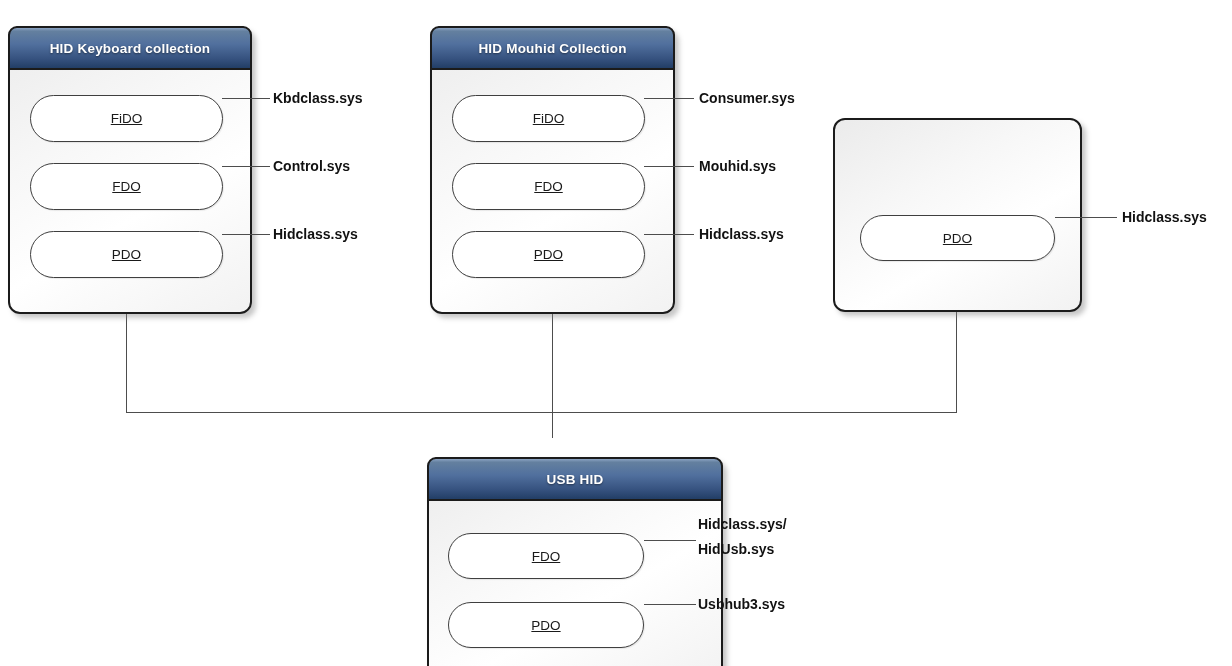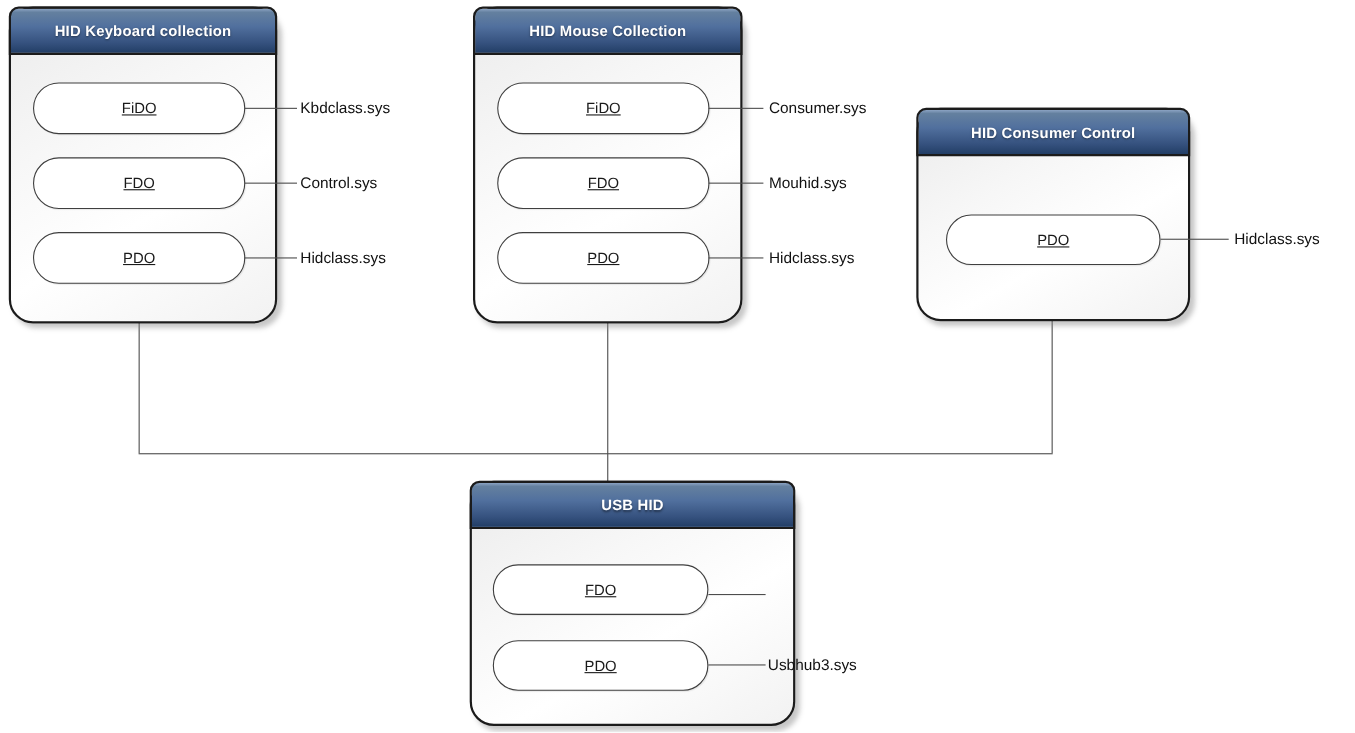--- a/index.html
+++ b/index.html
@@ -7,23 +7,24 @@
   #canvas {
     position: relative;
     width: 1232px;
     height: 666px;
     background: #ffffff;
     overflow: hidden;
   }
   .node {
     position: absolute;
     border: 2px solid #1b1b1b;
-    border-radius: 22px;
+    border-radius: 12px;
     background: linear-gradient(150deg, #ebebeb 0%, #f7f7f7 35%, #ffffff 62%, #f2f2f2 100%);
     box-shadow: 4px 4px 5px rgba(130,130,130,0.45);
+    margin-top: 20px;
   }
   .node-header {
     position: absolute;
     left: -2px; top: -2px; right: -2px;
     height: 44px;
     border: 2px solid #1b1b1b;
     border-radius: 9px 9px 0 0;
     background: linear-gradient(180deg, #8ba3c3 0%, #64809f 8%, #51709e 40%, #35517e 78%, #223e66 100%);
     display: flex;
     align-items: center;
@@ -56,20 +57,21 @@
   .pill-line { z-index: 5; }
   .bus-line { z-index: 0; }
   .node { z-index: 2; }
   .driver-label {
     position: absolute;
     z-index: 6;
     font-size: 14px;
     line-height: 18px;
     color: #111111;
     white-space: nowrap;
+    font-weight: bold;
   }
   .driver-label.two-line { line-height: 25px; }
 </style>
 </head>
 <body>
 
 <div id="canvas">
 
   <div class="node" style="left:8px; top:6px; width:244px; height:288px">
     <div class="node-header">HID Keyboard collection</div>
@@ -78,34 +80,33 @@
     </div>
     <div class="pill" style="left:20px; top:135px; width:193px; height:47px">
       <span>FDO</span>
     </div>
     <div class="pill" style="left:20px; top:203px; width:193px; height:47px">
       <span>PDO</span>
     </div>
   </div>
 
   <div class="node" style="left:430px; top:6px; width:245px; height:288px">
-    <div class="node-header">HID Mouse Collection</div>
+    <div class="node-header">HID Mouhid Collection</div>
     <div class="pill" style="left:20px; top:67px; width:193px; height:47px">
       <span>FiDO</span>
     </div>
     <div class="pill" style="left:20px; top:135px; width:193px; height:47px">
       <span>FDO</span>
     </div>
     <div class="pill" style="left:20px; top:203px; width:193px; height:47px">
       <span>PDO</span>
     </div>
   </div>
 
   <div class="node" style="left:833px; top:98px; width:249px; height:194px">
-    <div class="node-header">HID Consumer Control</div>
     <div class="pill" style="left:25px; top:95px; width:195px; height:46px">
       <span>PDO</span>
     </div>
   </div>
 
   <div class="node" style="left:427px; top:437px; width:296px; height:223px">
     <div class="node-header">USB HID</div>
     <div class="pill" style="left:19px; top:74px; width:196px; height:46px">
       <span>FDO</span>
     </div>
@@ -135,16 +136,20 @@
   <div class="driver-label" style="left:273px; top:89px">Kbdclass.sys</div>
   <div class="driver-label" style="left:273px; top:157px">Control.sys</div>
   <div class="driver-label" style="left:273px; top:225px">Hidclass.sys</div>
 
   <div class="driver-label" style="left:699px; top:89px">Consumer.sys</div>
   <div class="driver-label" style="left:699px; top:157px">Mouhid.sys</div>
   <div class="driver-label" style="left:699px; top:225px">Hidclass.sys</div>
 
   <div class="driver-label" style="left:1122px; top:208px">Hidclass.sys</div>
 
+  <div class="driver-label two-line" style="left:698px; top:512px">
+    <div>Hidclass.sys/</div>
+    <div>HidUsb.sys</div>
+  </div>
 
   <div class="driver-label" style="left:698px; top:595px">Usbhub3.sys</div>
 
 </div>
 
 </body></html>

